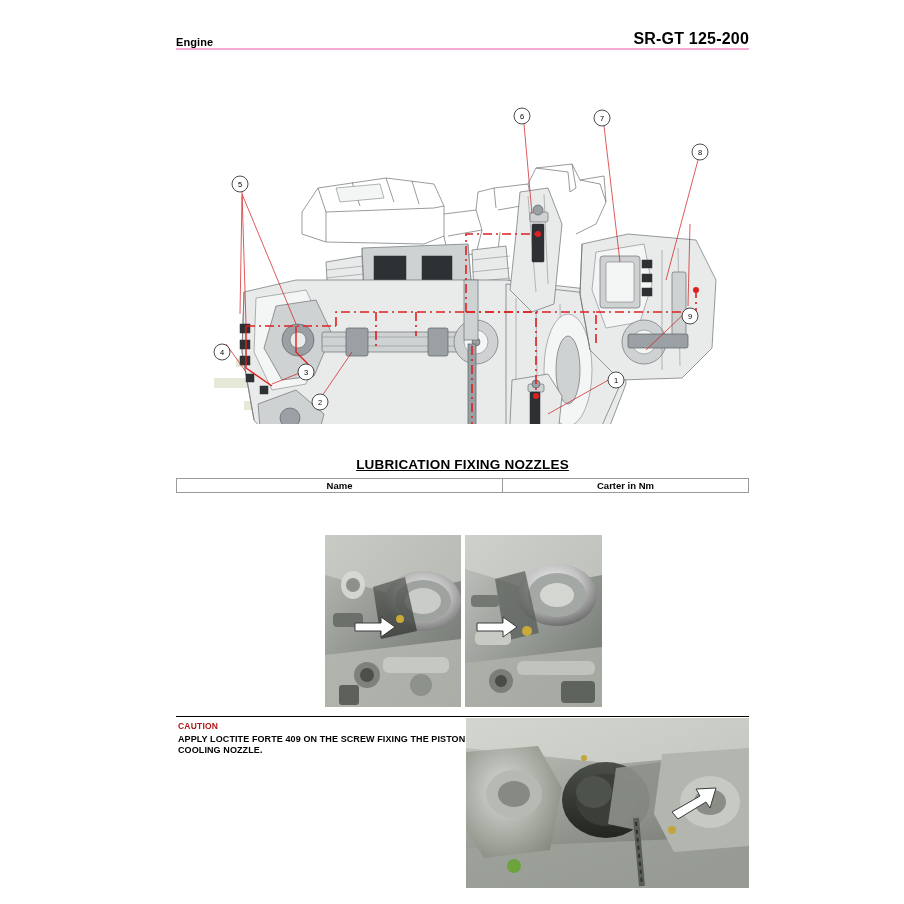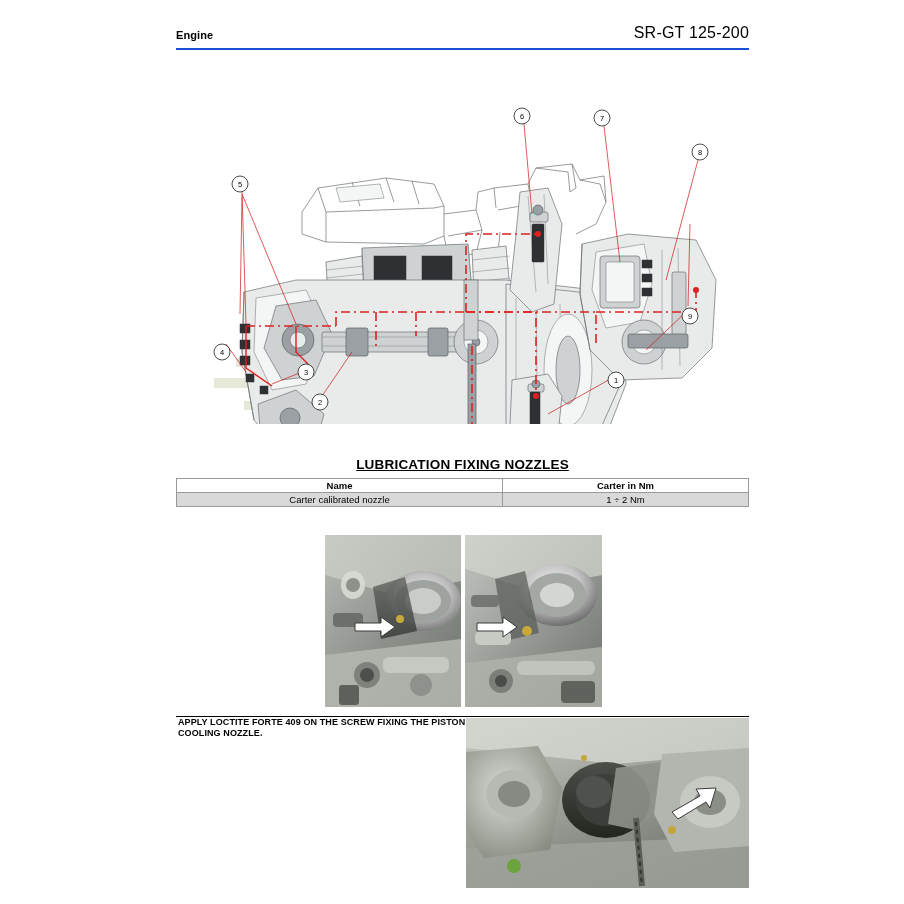--- a/index.html
+++ b/index.html
@@ -21,34 +21,34 @@
     width: 904px; height: 904px;
     background: #fff;
   }
 
   
   .header {
     position: absolute;
     left: 176px; top: 18px;
     width: 573px;
     height: 30px;
-    border-bottom: 2px solid #1d4ed8;
+    border-bottom: 2px solid #f9a8d4;
     display: flex;
-    align-items: center;
+    align-items: flex-end;
     justify-content: space-between;
   }
   .header-left {
     font-size: 11px;
     font-weight: bold;
     padding-top: 4px;
     letter-spacing: 0.1px;
   }
   .header-right {
     font-size: 16px;
-    font-weight: normal;
+    font-weight: bold;
     letter-spacing: 0.2px;
     padding-top: 0px;
   }
 
   
   .drawing {
     position: absolute;
     left: 176px; top: 84px;
     width: 573px; height: 340px;
   }
@@ -338,24 +338,20 @@
   <div class="table-title">LUBRICATION FIXING NOZZLES</div>
 
   <table class="nozzle-table">
     <thead>
       <tr>
         <th class="col-name">Name</th>
         <th class="col-torque">Carter in Nm</th>
       </tr>
     </thead>
     <tbody>
-      <tr>
-        <td>Carter calibrated nozzle</td>
-        <td>1 ÷ 2 Nm</td>
-      </tr>
     </tbody>
   </table>
 
   <div class="photo-pair">
     <div class="photo left">
       <svg width="136" height="172" viewBox="0 0 136 172" xmlns="http://www.w3.org/2000/svg">
         <defs>
           <linearGradient id="pA" x1="0" y1="0" x2="1" y2="1">
             <stop offset="0" stop-color="#b9bcb6"></stop>
             <stop offset="0.5" stop-color="#8f938d"></stop>
@@ -422,20 +418,21 @@
         <circle cx="36" cy="146" r="6" fill="#494c47"></circle>
         <rect x="96" y="146" width="34" height="22" rx="4" fill="#5f635e"></rect>
         <g>
           <path d="M12 88 L38 88 L38 82 L52 92 L38 102 L38 96 L12 96 Z" fill="#ffffff" stroke="#3a3a3a" stroke-width="1"></path>
         </g>
       </svg>
     </div>
   </div>
 
   <div class="caution-box">
+    <div class="caution-title">CAUTION</div>
     <div class="caution-text">APPLY LOCTITE FORTE 409 ON THE SCREW FIXING THE PISTON COOLING NOZZLE.</div>
   </div>
 
   <div class="caution-photo">
     <svg width="283" height="170" viewBox="0 0 283 170" xmlns="http://www.w3.org/2000/svg">
       <defs>
         <linearGradient id="cA" x1="0" y1="0" x2="0.6" y2="1">
           <stop offset="0" stop-color="#c8cbc4"></stop>
           <stop offset="0.45" stop-color="#a3a7a0"></stop>
           <stop offset="1" stop-color="#72766f"></stop>

